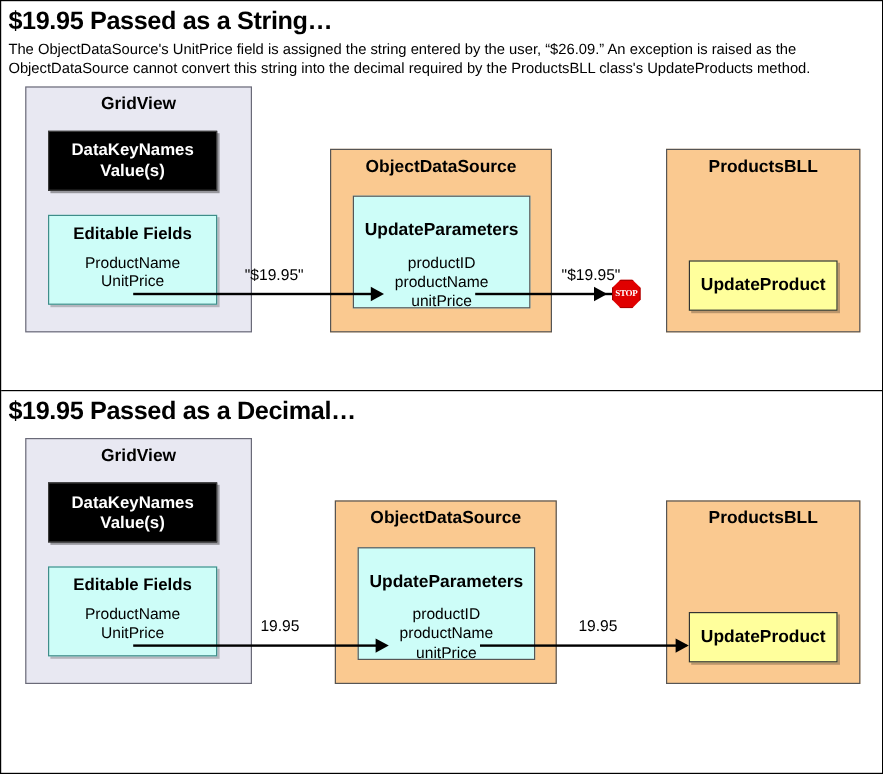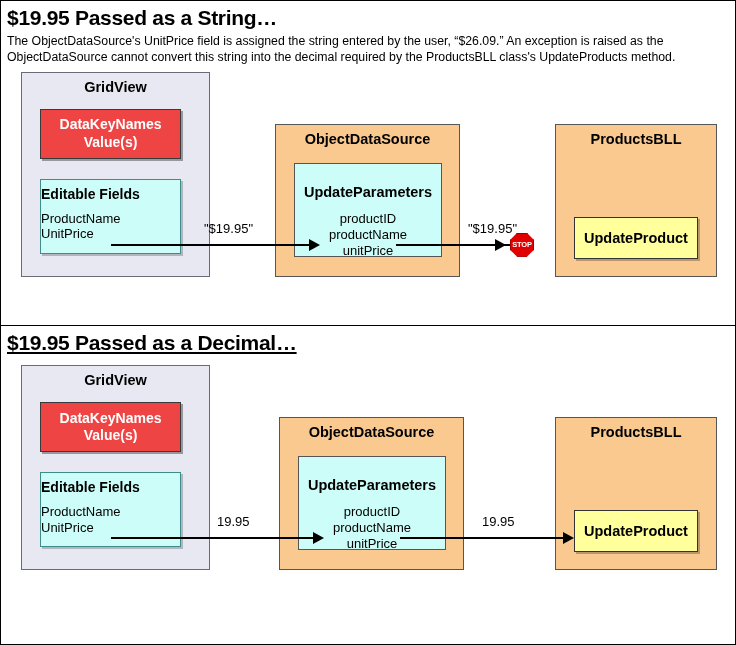--- a/index.html
+++ b/index.html
@@ -22,21 +22,21 @@
   .panel {
     position: relative;
     width: 100%;
   }
   .panel-1 { height: 324px; }
   .panel-divider {
     height: 1px;
     background: #000;
     width: 100%;
   }
-  .panel-2 { height: 317px; text-decoration: underline; }
+  .panel-2 { height: 317px; }
 
   .panel-title {
     font-size: 21px;
     font-weight: bold;
     letter-spacing: -0.3px;
     padding: 5px 0 2px 6px;
     line-height: 1.15;
   }
   .panel-desc {
     font-size: 12.3px;
@@ -68,37 +68,38 @@
     background: #e8e8f2;
     border: 1px solid #6a6a78;
   }
   .odsbox, .bllbox {
     background: #fac990;
     border: 1px solid #555;
   }
 
   .dkn {
     position: absolute;
-    background: #ef4444;
+    background: #000000;
     border: 1px solid #3a3a3a;
     color: #ffffff;
     font-weight: bold;
     font-size: 14px;
     line-height: 1.25;
     display: flex;
     align-items: center;
     justify-content: center;
     text-align: center;
     box-shadow: 2px 2px 0 rgba(0,0,0,0.35);
   }
 
   .cyanbox {
     position: absolute;
     background: #cdfdf8;
     border: 1px solid #3f8d8a;
+    text-align: center;
     box-shadow: 2px 2px 0 rgba(0,0,0,0.22);
   }
   .cyanbox .hd {
     font-weight: bold;
     font-size: 14px;
     padding-top: 6px;
   }
   .cyanbox .bd {
     font-size: 13px;
     line-height: 1.2;
@@ -162,21 +163,21 @@
     clip-path: polygon(30% 0%, 70% 0%, 100% 30%, 100% 70%, 70% 100%, 30% 100%, 0% 70%, 0% 30%);
     display: flex;
     align-items: center;
     justify-content: center;
   }
   .stopsign span {
     color: #fff;
     font-weight: bold;
     font-size: 7.5px;
     letter-spacing: -0.2px;
-    font-family: Liberation Sans, sans-serif;
+    font-family: Liberation Serif, serif;
   }
 </style>
 </head>
 <body>
 
 <div class="page">
 
   <div class="panel panel-1">
     <div class="panel-title">$19.95 Passed as a String…</div>
     <div class="panel-desc">The ObjectDataSource's UnitPrice field is assigned the string entered by the user, “$26.09.” An exception is raised as the ObjectDataSource cannot convert this string into the decimal required by the ProductsBLL class's UpdateProducts method.</div>

